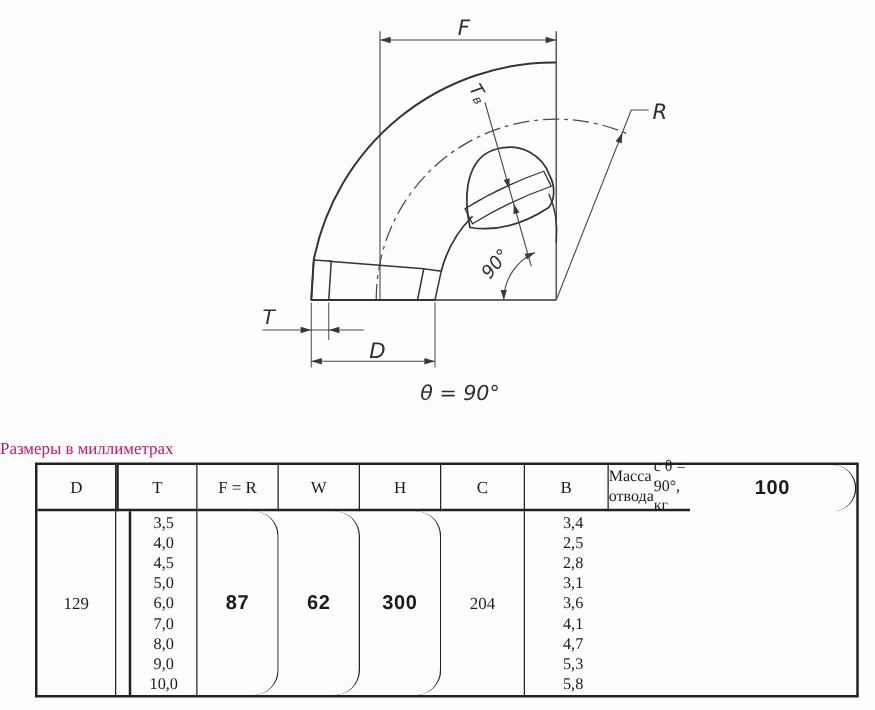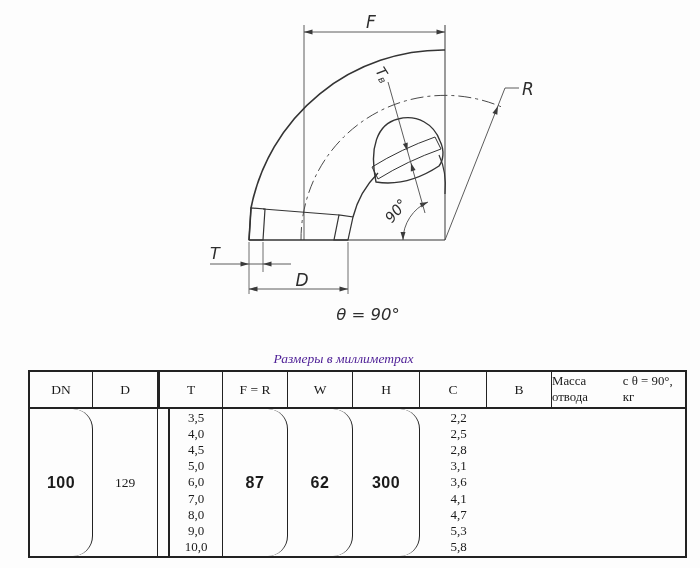--- a/index.html
+++ b/index.html
@@ -3,22 +3,22 @@
 <meta charset="utf-8">
 <style>
   html,body{margin:0;padding:0;background:#fff;}
   .stage{position:relative;width:700px;height:568px;background:#fdfdfd;overflow:hidden;
          font-family:"Liberation Serif",serif;}
   svg{position:absolute;left:0;top:0;}
   svg .obj{stroke:#343434;fill:none;}
   svg .thin{stroke:#4a4a4a;fill:none;}
   svg .arw{fill:#3a3a3a;stroke:none;}
   svg text.dim{font-family:"DejaVu Sans",sans-serif;font-style:italic;fill:#2e2e2e;}
-  .note{position:absolute;left:0;top:351px;width:687px;text-align:center;
-        font-size:13.5px;color:#4c1d95;font-style:italic;}
+  .note{position:absolute;left:0;top:351px;width:687px;text-align:left;
+        font-size:13.5px;color:#be185d;}
   .tbl{position:absolute;left:28px;top:370px;width:659px;height:188px;border:2px solid #222;
        box-sizing:border-box;display:grid;color:#1b1b1b;
        grid-template-columns:63px 65px 65px 65px 65px 67px 67px 65px 1fr;
        grid-template-rows:37px 1fr;}
   .hc{border-right:1px solid #222;border-bottom:2px solid #222;display:flex;align-items:center;
       justify-content:center;font-size:13.5px;}
   .bc{border-right:1px solid #222;display:flex;align-items:center;justify-content:center;}
   .lastc{border-right:none;}
   .thickl{border-left:2px solid #222;}
   .vsans{font-family:"Liberation Sans",sans-serif;font-size:16px;font-weight:600;letter-spacing:.5px;border-radius:20px;}
@@ -101,21 +101,20 @@
       <text class="dim" x="302" y="286" font-size="17" text-anchor="middle">D</text>
     </g>
 
     <text class="dim" x="368" y="320" font-size="16.5" text-anchor="middle">θ = 90°</text>
   </svg>
 
   <div class="note">Размеры в миллиметрах</div>
 
   <div class="tbl">
 
-    <div class="hc">DN</div>
     <div class="hc">D</div>
     <div class="hc thickl">T</div>
     <div class="hc">F = R</div>
     <div class="hc">W</div>
     <div class="hc">H</div>
     <div class="hc">C</div>
     <div class="hc">B</div>
     <div class="hc massh lastc">
       <div>Масса отвода</div>
       <div>с θ =  90°, кг</div>
@@ -130,22 +129,23 @@
       <div>5,0</div>
       <div>6,0</div>
       <div>7,0</div>
       <div>8,0</div>
       <div>9,0</div>
       <div>10,0</div>
     </div>
     <div class="bc vsans">87</div>
     <div class="bc vsans">62</div>
     <div class="bc vsans">300</div>
+    <div class="bc vser">204</div>
     <div class="bc lines lastc">
-      <div>2,2</div>
+      <div>3,4</div>
       <div>2,5</div>
       <div>2,8</div>
       <div>3,1</div>
       <div>3,6</div>
       <div>4,1</div>
       <div>4,7</div>
       <div>5,3</div>
       <div>5,8</div>
     </div>
   </div>

